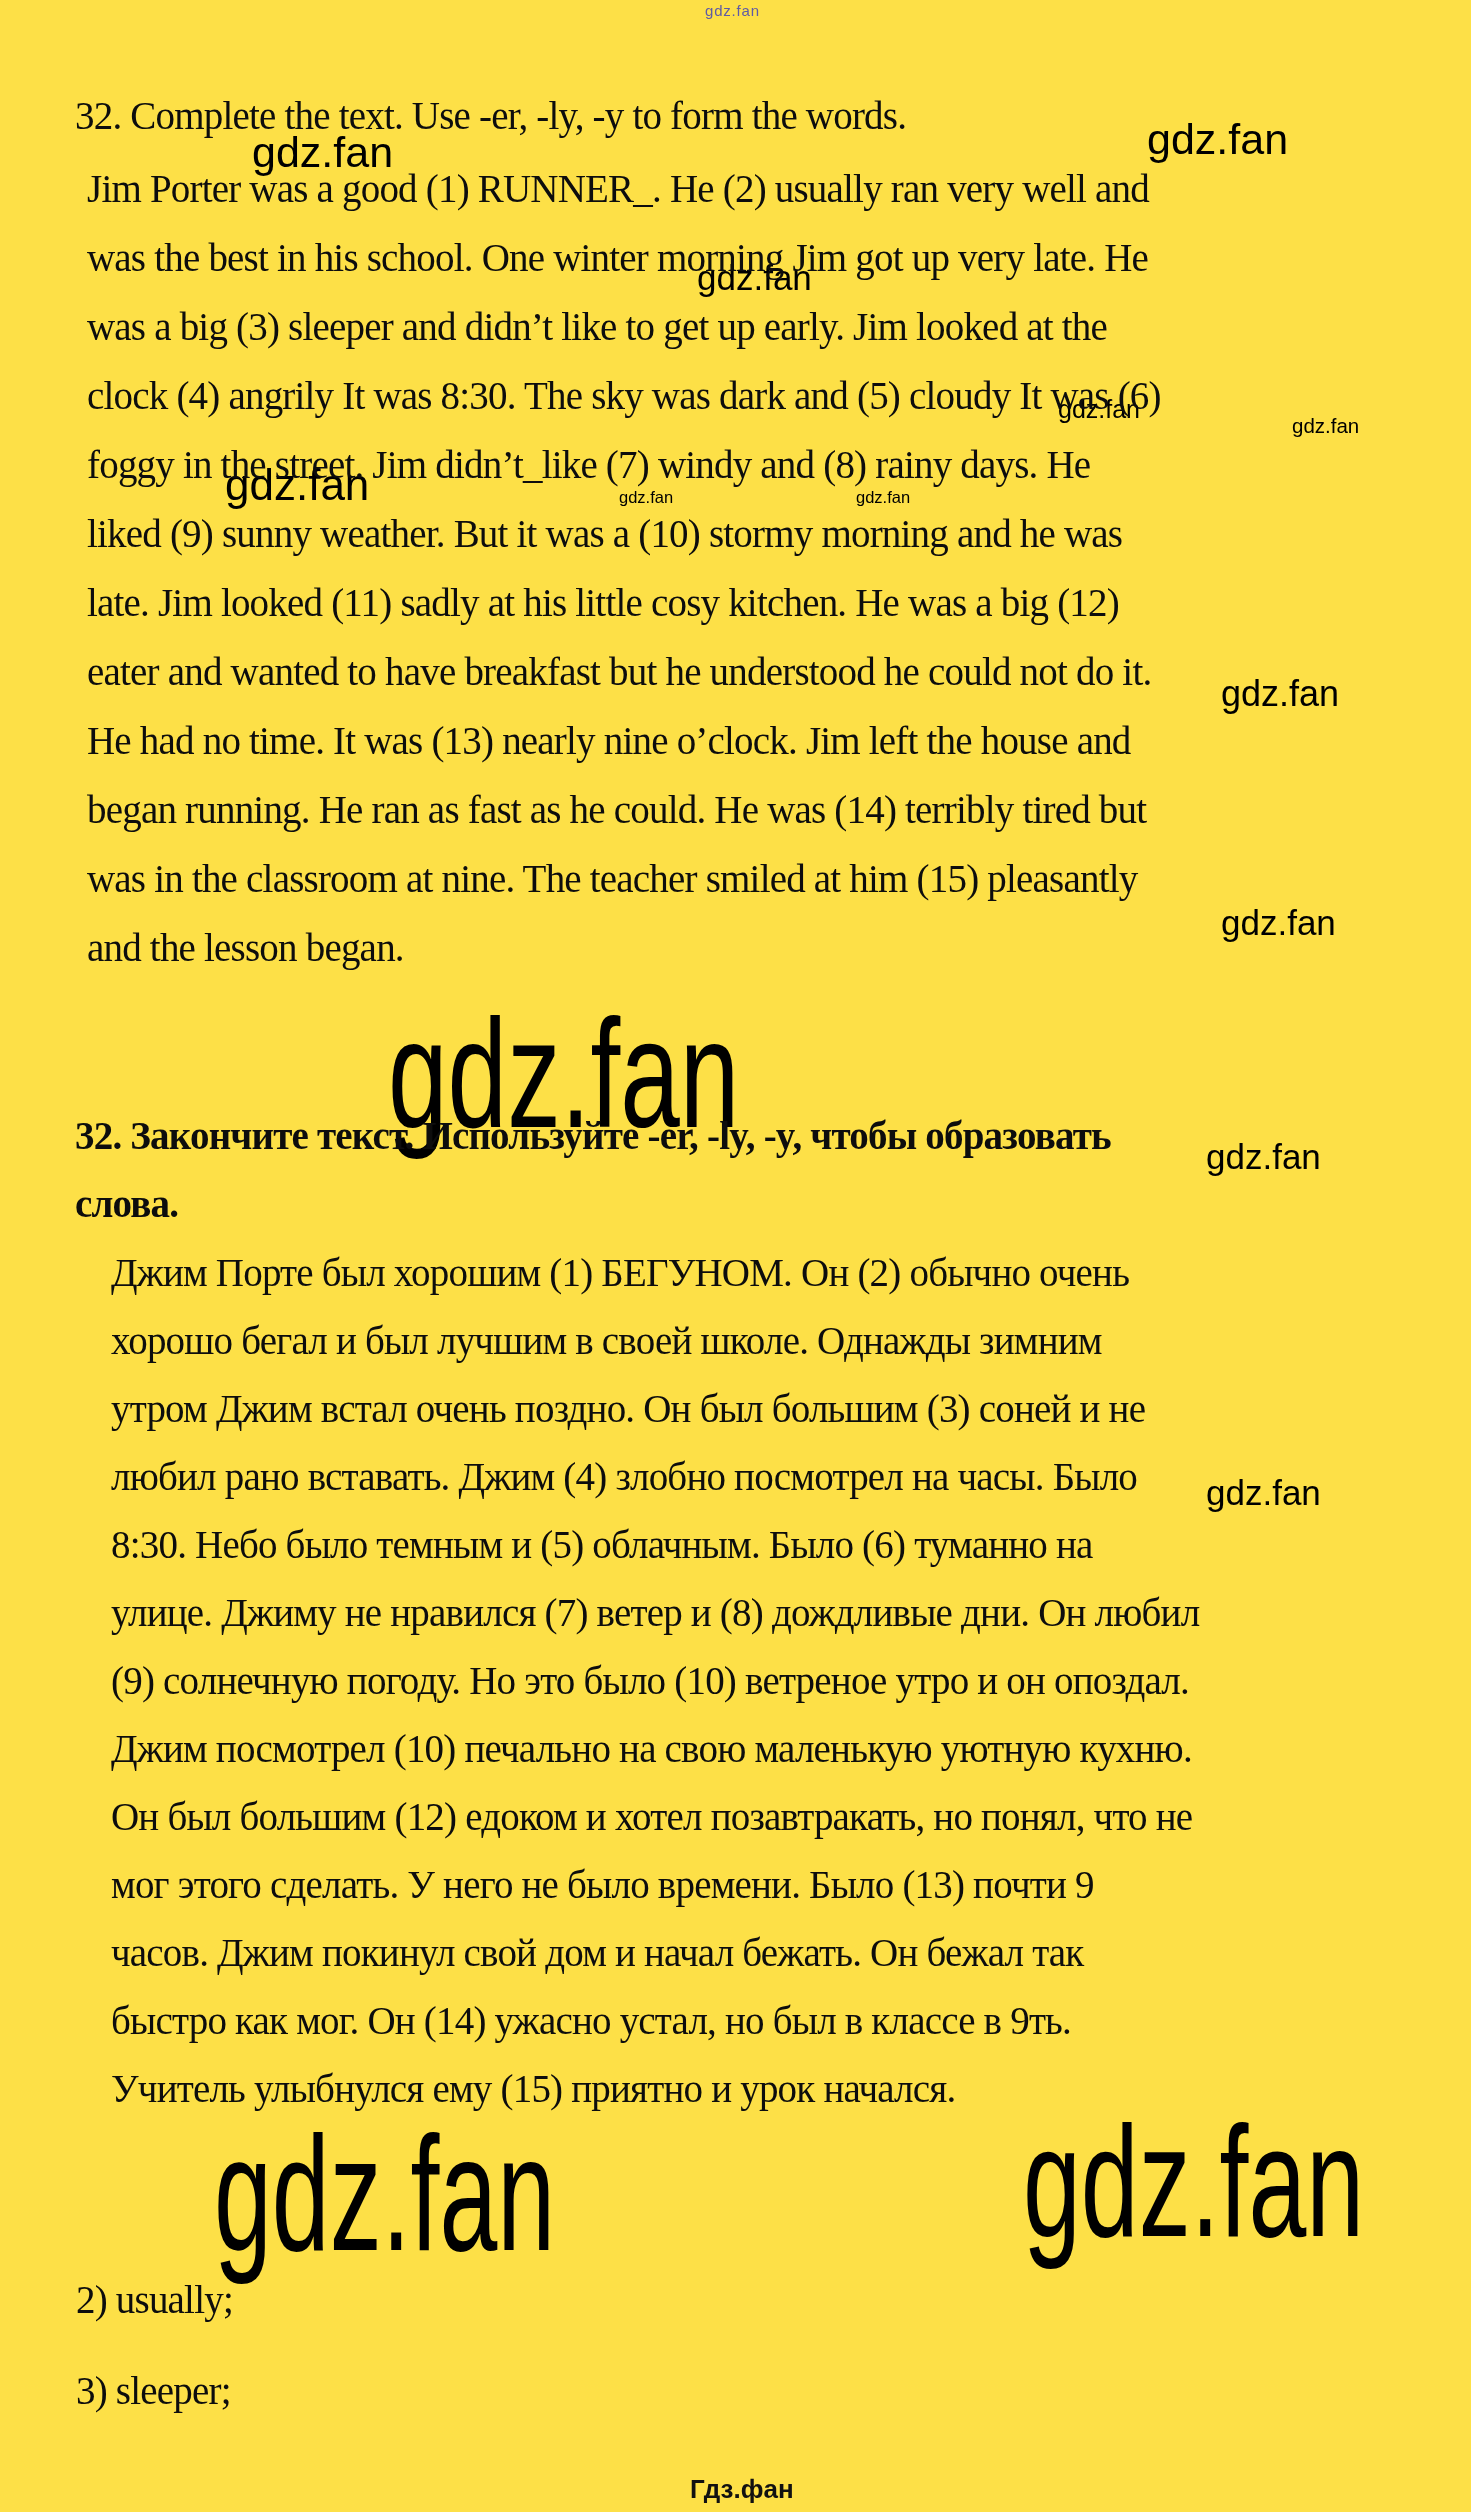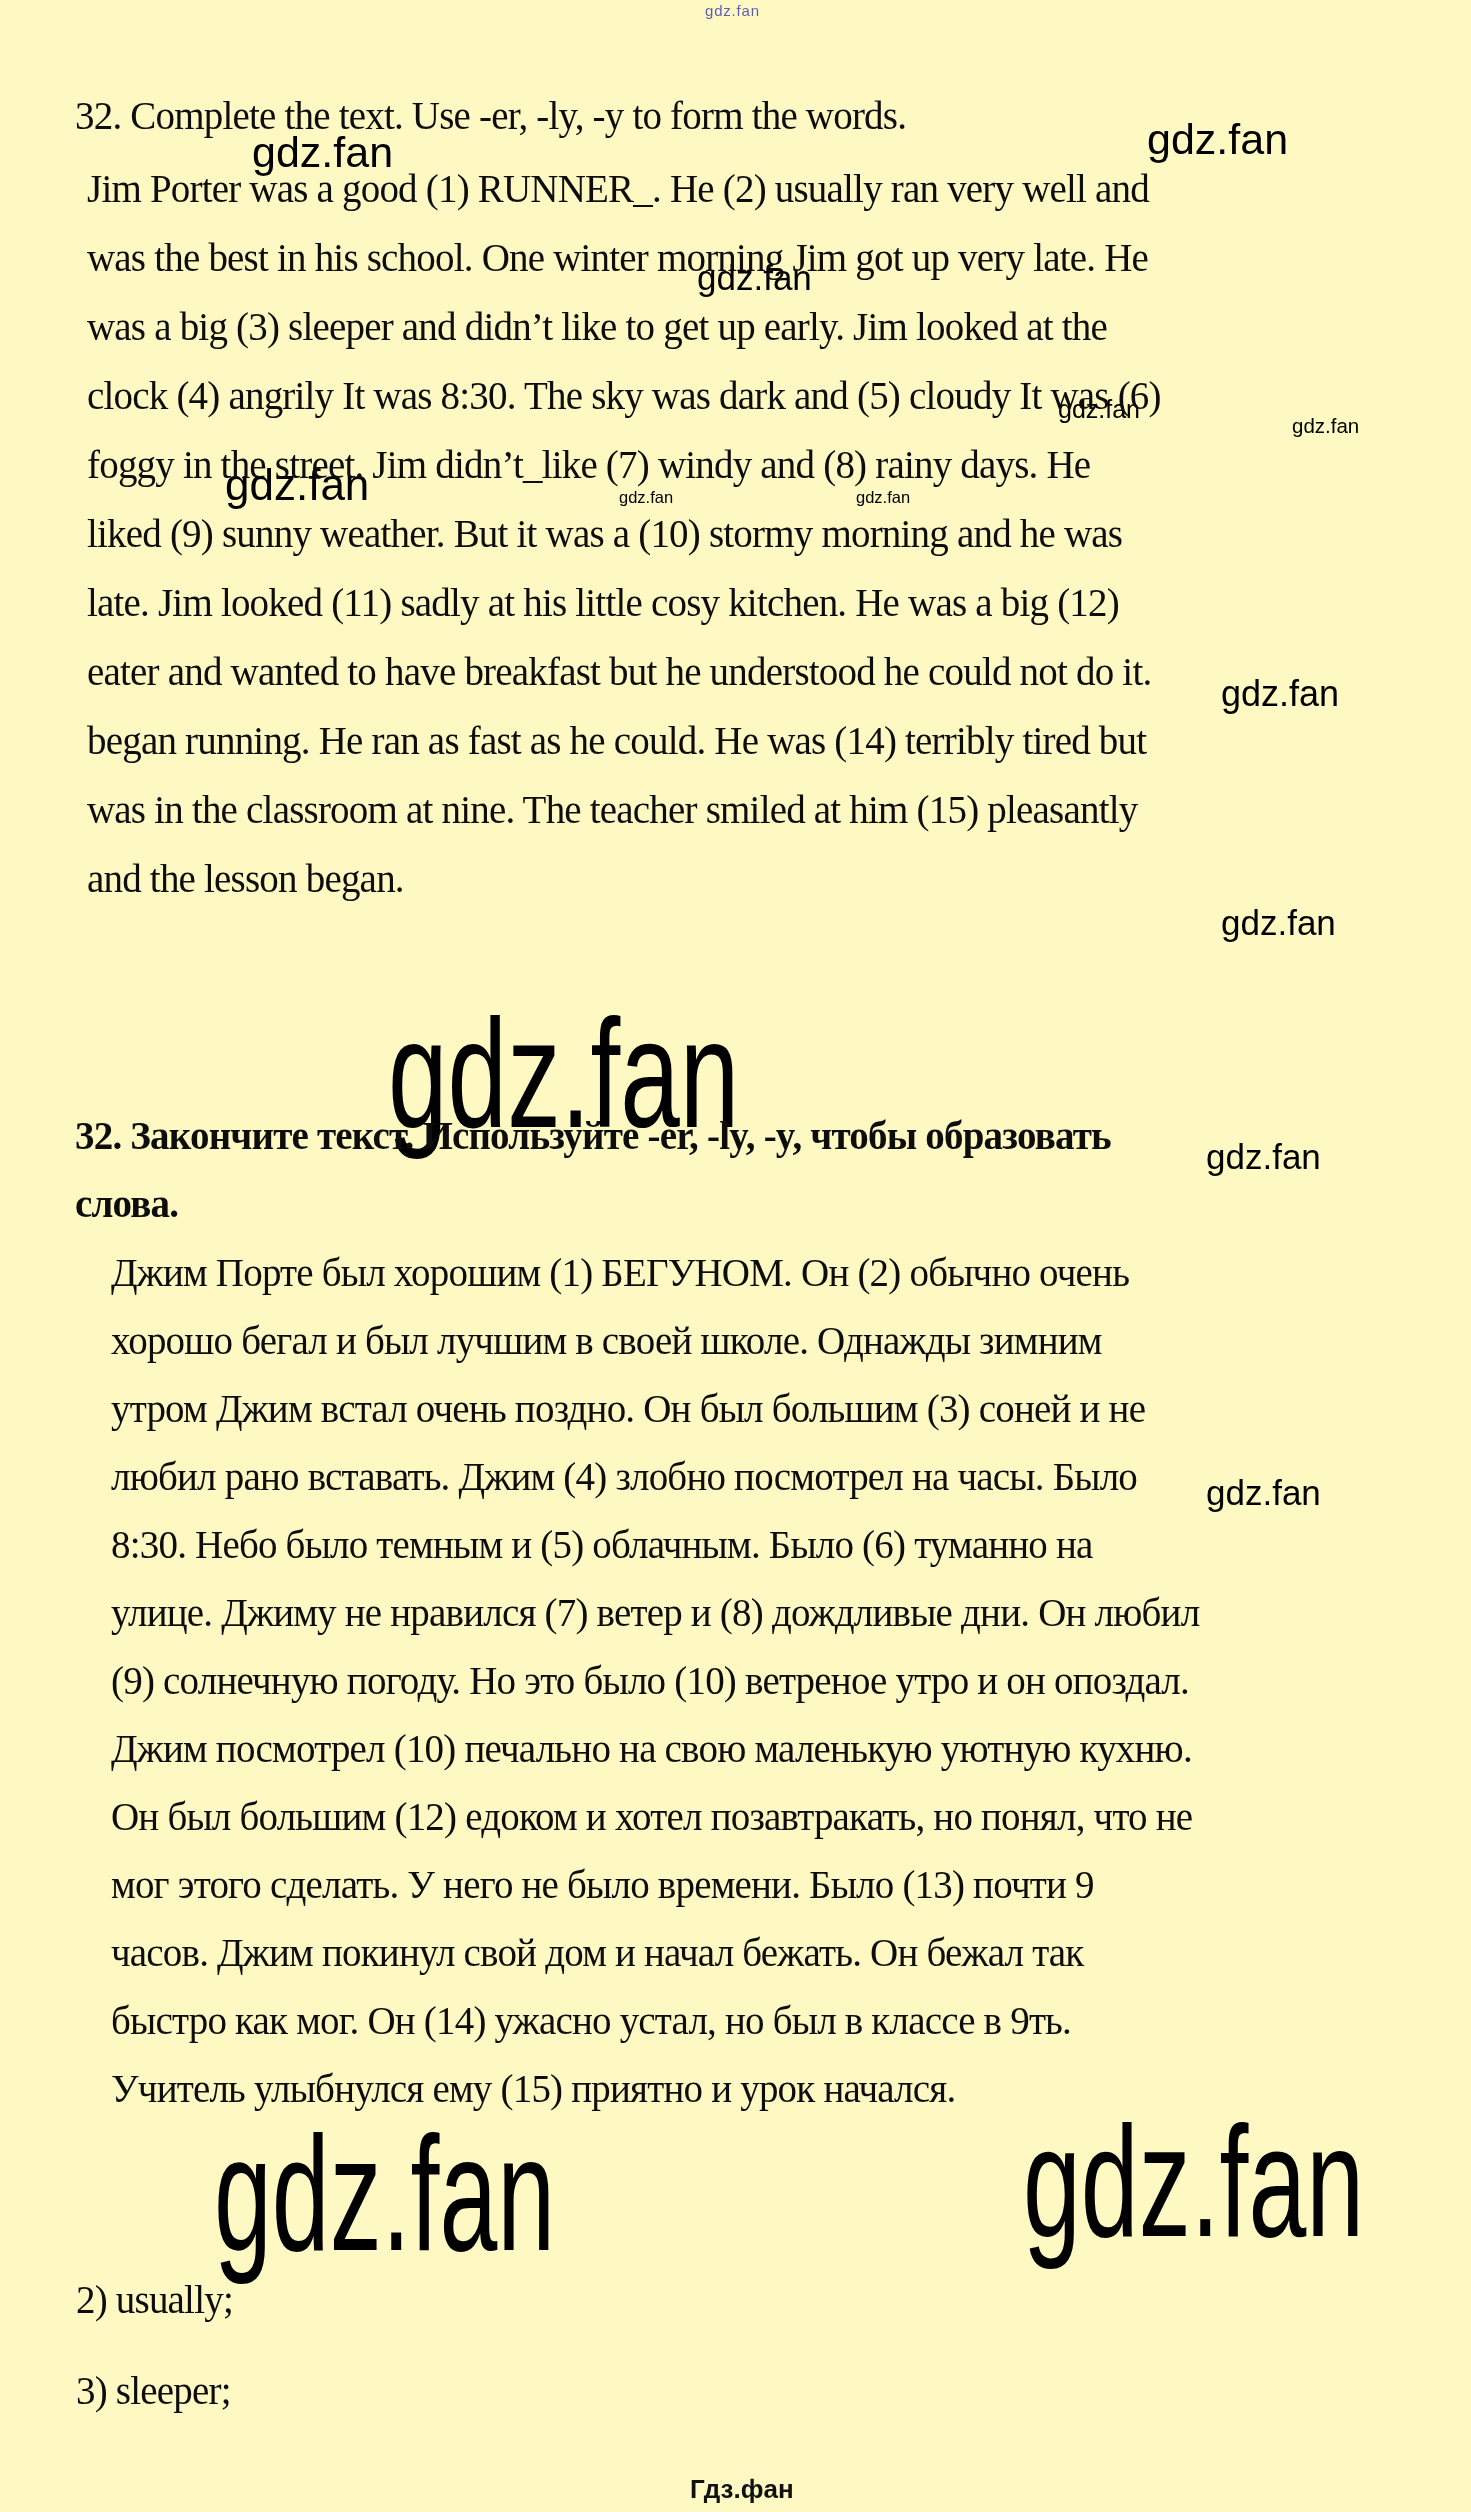--- a/index.html
+++ b/index.html
@@ -1,20 +1,20 @@
 <!DOCTYPE html>
 <html style="font-size:12.6px"><head>
 <meta charset="utf-8">
 <style>
   html, body { margin: 0; padding: 0; background: #ffffff; }
   .page {
     position: relative;
     width: 1471px;
     height: 2512px;
-    background: #fef9c3;
+    background: #fde047;
     overflow: hidden;
     font-family: "Liberation Serif", serif;
     color: #0d0d0d;
   }
   
   .title-en {
     position: absolute; left: 75px; top: 93px;
     font-size: 39px; font-weight: normal; letter-spacing: -0.8px;
     white-space: nowrap;
   }
@@ -94,20 +94,21 @@
 
   <div class="para para-en">
     <div class="line">Jim Porter was a good (1) RUNNER_. He (2) usually ran very well and</div>
     <div class="line">was the best in his school. One winter morning Jim got up very late. He</div>
     <div class="line">was a big (3) sleeper and didn’t like to get up early. Jim looked at the</div>
     <div class="line">clock (4) angrily It was 8:30. The sky was dark and (5) cloudy It was (6)</div>
     <div class="line">foggy in the street. Jim didn’t_like (7) windy and (8) rainy days. He</div>
     <div class="line">liked (9) sunny weather. But it was a (10) stormy morning and he was</div>
     <div class="line">late. Jim looked (11) sadly at his little cosy kitchen. He was a big (12)</div>
     <div class="line">eater and wanted to have breakfast but he understood he could not do it.</div>
+    <div class="line">He had no time. It was (13) nearly nine o’clock. Jim left the house and</div>
     <div class="line">began running. He ran as fast as he could. He was (14) terribly tired but</div>
     <div class="line">was in the classroom at nine. The teacher smiled at him (15) pleasantly</div>
     <div class="line">and the lesson began.</div>
   </div>
 
   <div class="heading-ru">
     <div class="line">32. Закончите текст. Используйте -er, -ly, -y, чтобы образовать</div>
     <div class="line">слова.</div>
   </div>
 

